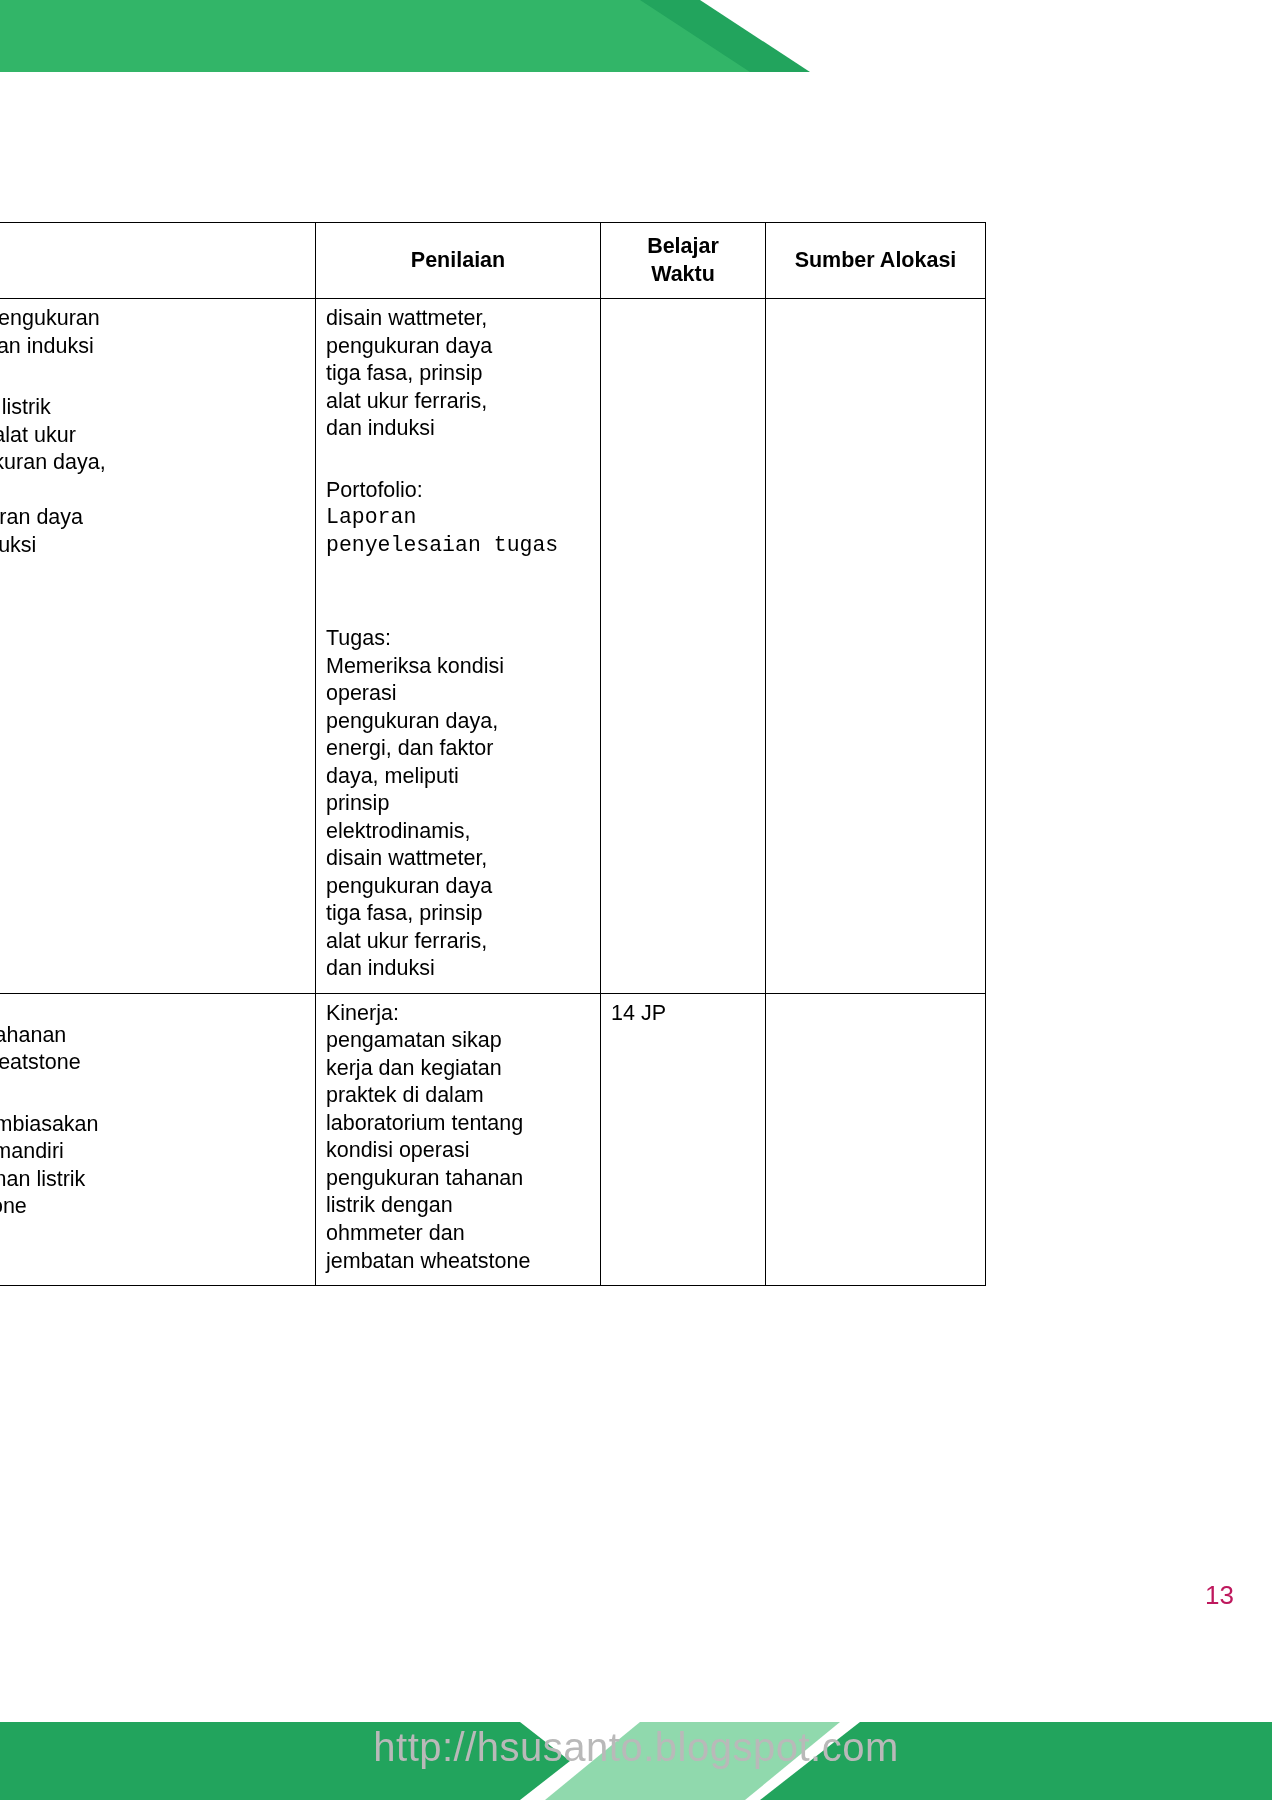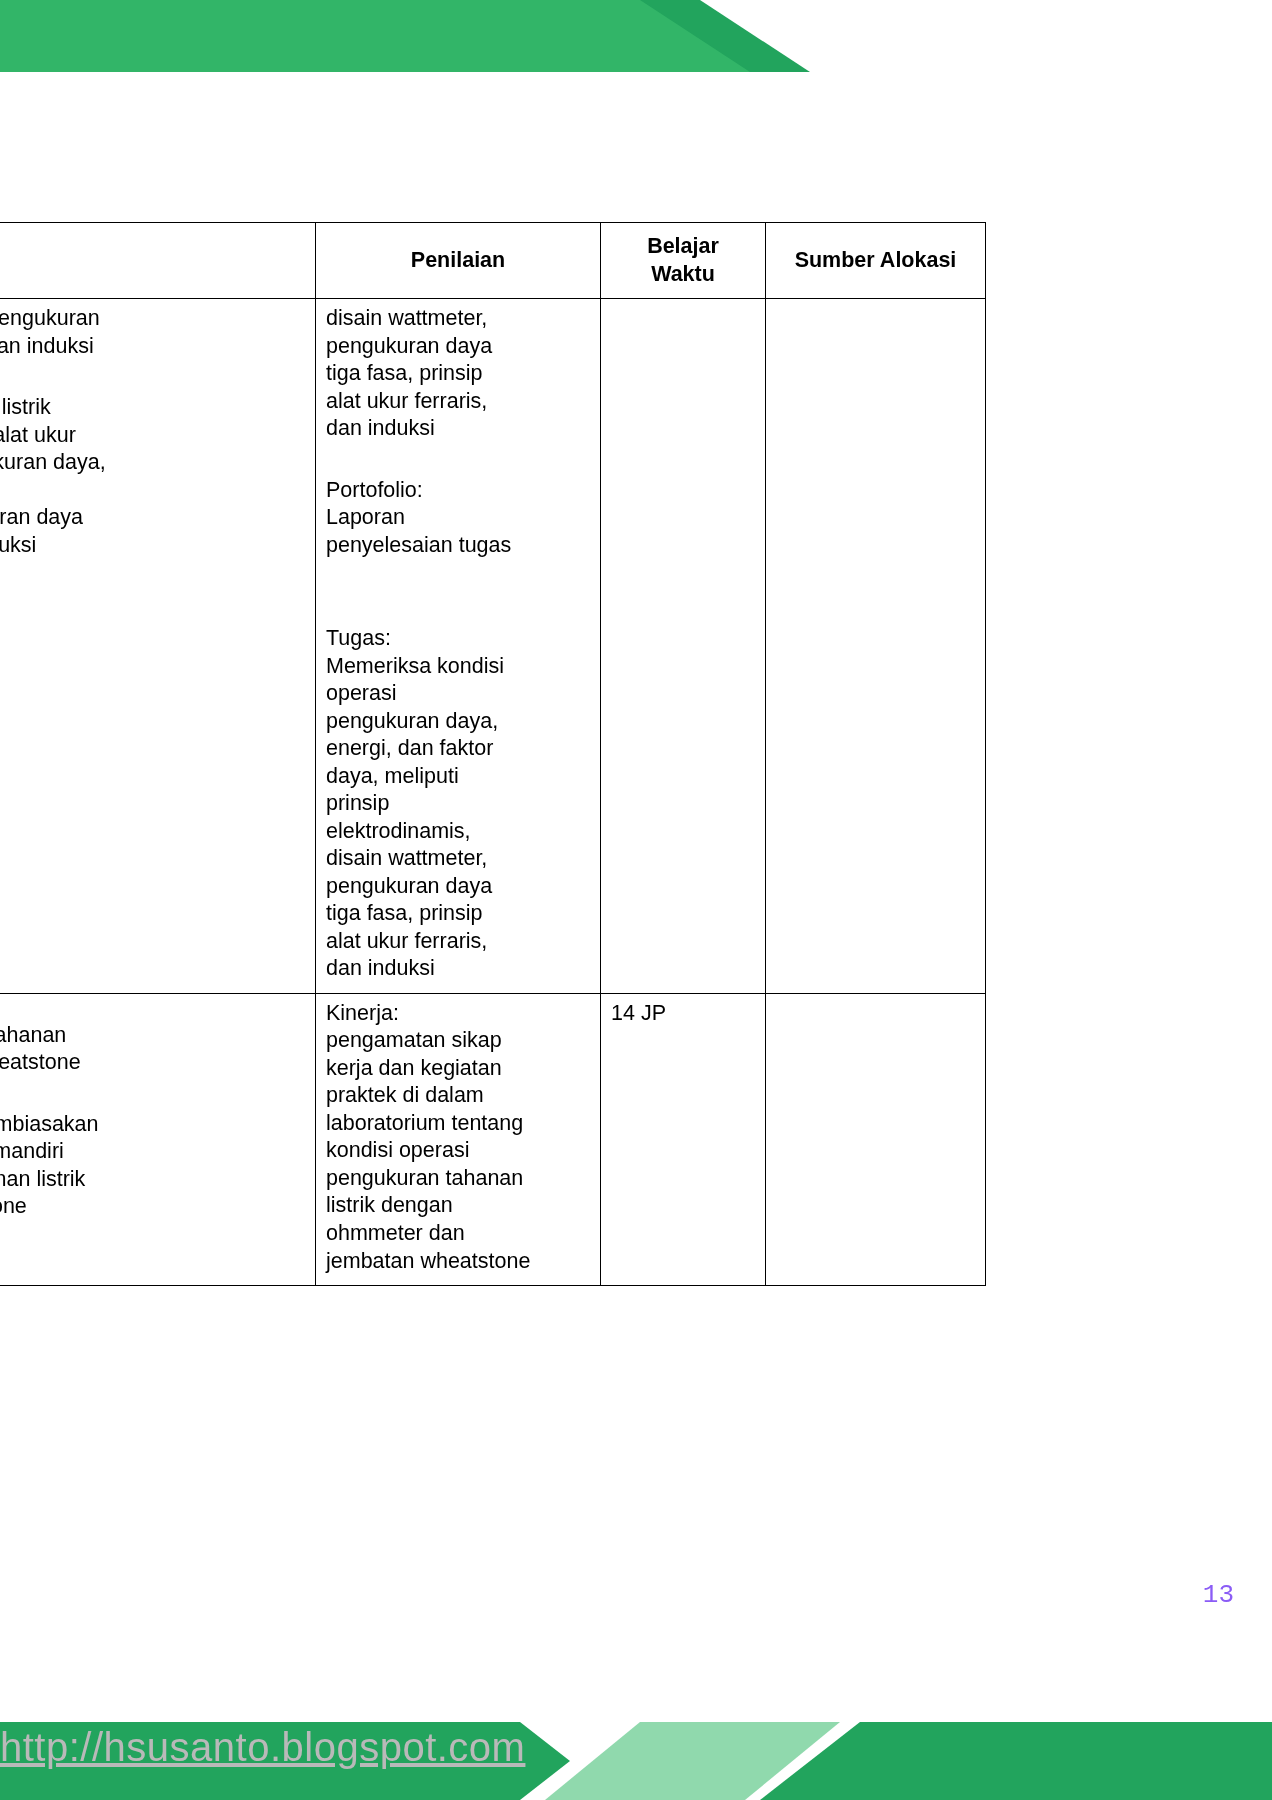--- a/index.html
+++ b/index.html
@@ -74,35 +74,35 @@
   .cell-block { margin: 0; }
   .spacer-lg { height: 34px; }
   .spacer-md { height: 22px; }
   .bold { font-weight: normal; }
 
   .page-number {
     position: absolute;
     right: 38px;
     top: 1580px;
     font-size: 26px;
-    color: #8b5cf6;
-    font-family: Liberation Mono, monospace;
+    color: #be185d;
+    font-family: Liberation Sans, sans-serif;
   }
 
   .watermark {
     position: absolute;
     left: 0;
     width: 100%;
     top: 1725px;
+    text-align: center;
     font-size: 40px;
     color: #b9b9b9;
     letter-spacing: 0.5px;
     font-family: "Liberation Sans", sans-serif;
     white-space: nowrap;
-    text-decoration: underline;
   }
 </style>
 </head>
 <body>
 
 <div class="banner-top">
   <svg width="1272" height="80" viewBox="0 0 1272 80" xmlns="http://www.w3.org/2000/svg">
     <polygon points="0,0 700,0 810,72 0,72" fill="#22A45D"></polygon>
     <polygon points="0,0 640,0 750,72 0,72" fill="#35B96A" opacity="0.85"></polygon>
   </svg>
@@ -148,21 +148,21 @@
 aris, dan induksi</div>
         </td>
         <td>
           <div class="cell-block" style="white-space:pre-line;">disain wattmeter,
 pengukuran daya
 tiga fasa, prinsip
 alat ukur ferraris,
 dan induksi</div>
           <div class="spacer-lg"></div>
           <div class="cell-block bold">Portofolio:</div>
-          <div class="cell-block" style="white-space:pre-line;">Laporan
+          <div class="cell-block" style="white-space:pre-line;font-family:Liberation Mono, monospace;">Laporan
 penyelesaian tugas</div>
           <div class="spacer-md"></div>
           <div class="cell-block" style="white-space:pre-line;margin-top:44px;">Tugas:
 Memeriksa kondisi
 operasi
 pengukuran daya,
 energi, dan faktor
 daya, meliputi
 prinsip
 elektrodinamis,

